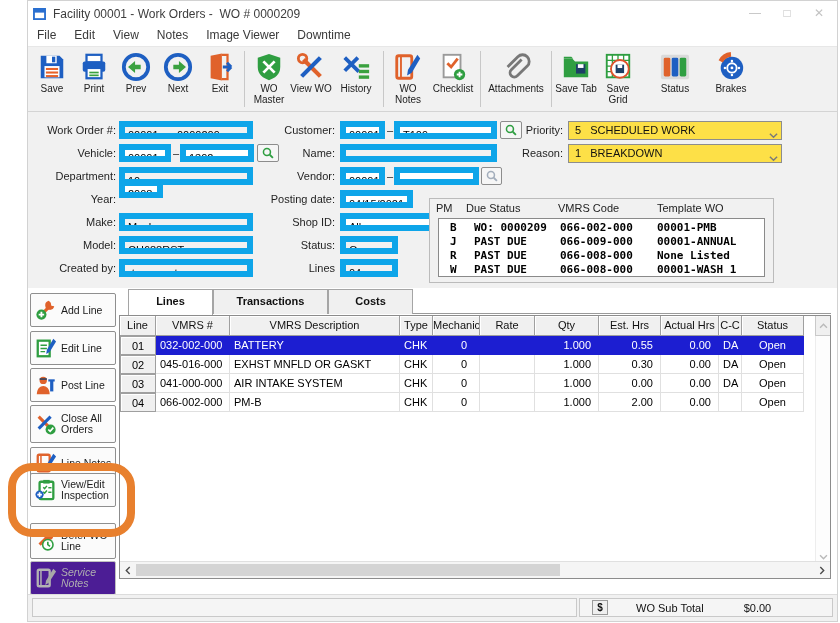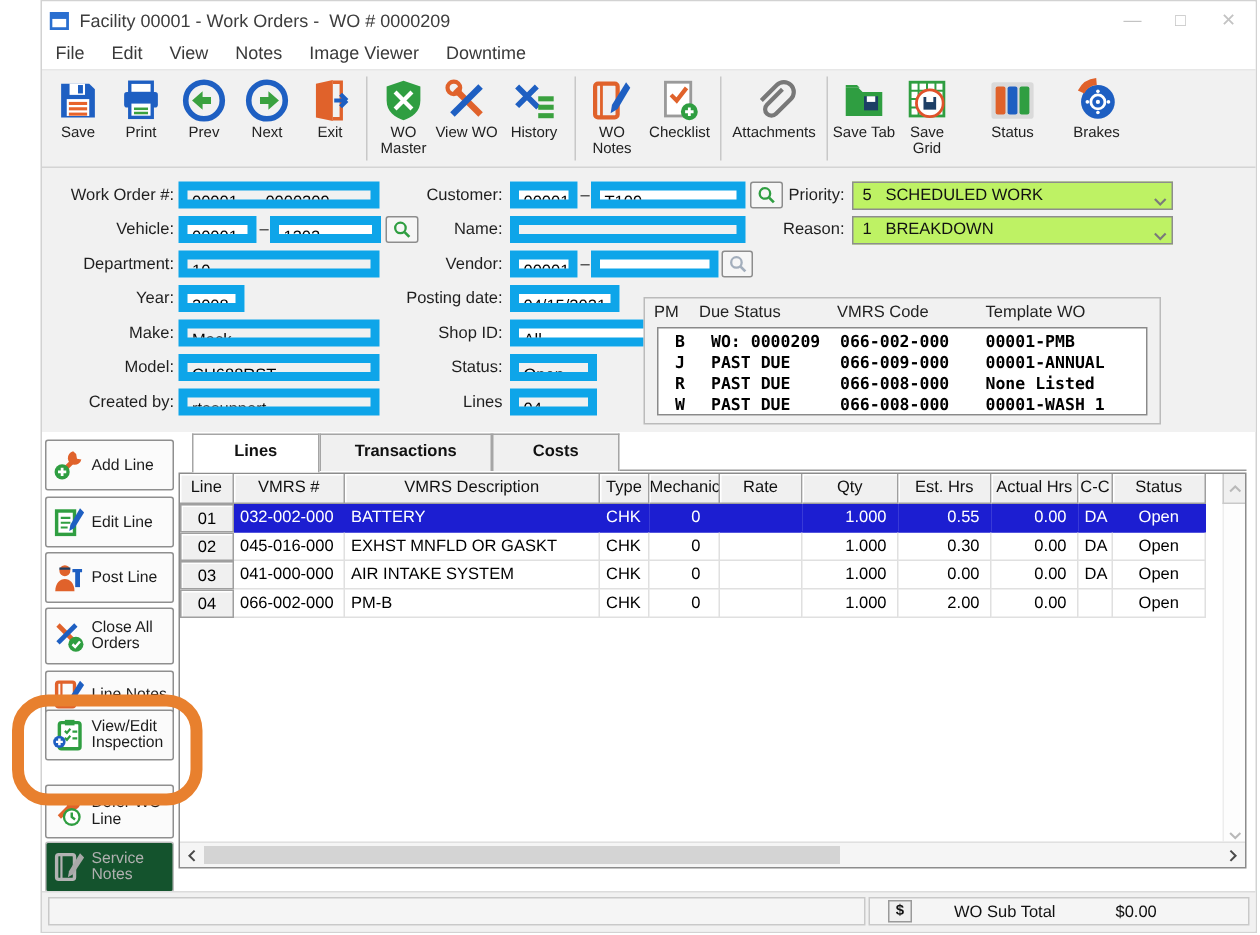--- a/index.html
+++ b/index.html
@@ -27,21 +27,21 @@
   .tb-label { font-size:10px; line-height:11px; text-align:center; color:#222; margin-top:1px; }
   .tb-sep { flex:none; width:1px; height:56px; background:#c8c8c8; margin:0 3px; }
 
   
   .formpanel { position:absolute; left:0; top:111px; right:0; height:176px; background:#f1f1f1; }
   .flabel { position:absolute; height:18px; line-height:18px; font-size:11px; color:#1f1f1f; text-align:right; }
   .fbox { position:absolute; height:18px; line-height:16px; font-size:11px; color:#000; background:#fff; border:6px solid #0ea5e9; padding:0 3px; white-space:pre; overflow:hidden; }
   .fbox.ro { background:#f1f1f1; }
   .fdash { position:absolute; height:18px; line-height:18px; font-size:11px; color:#222; }
   .searchbtn { position:absolute; height:18px; border:1px solid #8d8d8d; border-radius:2px; background:#f6f6f6; display:flex; align-items:center; justify-content:center; }
-  .dropdown { position:absolute; height:19px; background:#bef264; border:1px solid #8d8d8d; font-size:11px; line-height:17px; padding:0 16px 0 6px; white-space:pre; color:#111; }
+  .dropdown { position:absolute; height:19px; background:#fde047; border:1px solid #8d8d8d; font-size:11px; line-height:17px; padding:0 16px 0 6px; white-space:pre; color:#111; }
   .dd-arrow { position:absolute; right:3px; top:5px; }
 
   .pm-panel { position:absolute; left:401px; top:86px; width:345px; height:85px; border:1px solid #bbb; background:#f1f1f1; }
   .pm-head { display:flex; padding:3px 0 0 6px; font-size:11px; color:#222; }
   .pm-h0 { width:30px; } .pm-h1 { width:92px; } .pm-h2 { width:99px; }
   .pm-list { position:absolute; left:8px; right:8px; top:19px; bottom:5px; border:1px solid #8a8a8a; background:#fff; padding:2px 0 0 11px; font-family:"DejaVu Sans Mono",monospace; font-weight:bold; font-size:11px; color:#000; }
   .pm-row { display:flex; height:14px; line-height:14px; white-space:pre; }
   .pm-c0 { width:24px; } .pm-c1 { width:86px; } .pm-c2 { width:97px; }
 
   
@@ -67,21 +67,21 @@
   .vtrack { position:absolute; top:20px; right:0; width:15px; bottom:17px; background:#fdfdfd; border-left:1px solid #ededed; }
   .vbottom { position:absolute; bottom:1px; left:0; right:0; display:flex; justify-content:center; }
   .hscroll { position:absolute; left:0; right:0; bottom:0; height:17px; background:#f5f5f5; border-top:1px solid #e0e0e0; }
   .harrow { position:absolute; top:0; width:14px; height:16px; display:flex; align-items:center; justify-content:center; }
   .harrow.left { left:1px; } .harrow.right { right:1px; }
   .hthumb { position:absolute; left:16px; top:2px; height:12px; width:424px; background:#d4d4d4; }
 
   
   .sbtn { position:absolute; left:2px; width:86px; background:#fbfbfb; border:1px solid #8f8f8f; border-radius:2px; display:flex; align-items:center; padding-left:4px; gap:4px; }
   .sbtn .slabel { font-size:10.5px; line-height:11px; color:#1c1c1c; }
-  .sbtn.disabled { border-color:#c0c0c0; background:#14532d; }
+  .sbtn.disabled { border-color:#c0c0c0; background:#4c1d95;font-style:italic; }
   .sbtn.disabled .slabel { color:#b0b0b0; }
   .sicon { flex:none; display:flex; }
 
   
   .statusbar { position:absolute; left:0; right:0; top:593px; height:27px; background:#f1f1f1; border-top:1px solid #dcdcdc; }
   .spanel { position:absolute; top:3px; height:19px; background:#f5f5f5; border:1px solid #c9c9c9; }
   .spanel.leftp { left:4px; width:545px; }
   .spanel.rightp { left:551px; right:4px; display:flex; align-items:center; }
   .dollarbtn { margin-left:12px; width:16px; height:15px; border:1px solid #9a9a9a; background:#efefef; font-size:10px; font-weight:bold; text-align:center; line-height:14px; color:#111; }
   .sb-label { margin-left:28px; font-size:11px; color:#111; }
@@ -299,21 +299,21 @@
     <span class="fbox" style="left:152px;top:32px;width:74px">1302</span>
     <span class="searchbtn" style="left:229px;top:32px;width:22px">
           <svg width="14" height="14" viewBox="0 0 20 20">
             <circle cx="8.5" cy="8.5" r="5" fill="none" stroke="#2f9e41" stroke-width="2.2"></circle>
             <path d="M12.5 12.5L17 17" stroke="#2f9e41" stroke-width="2.6"></path>
           </svg>
         </span>
     <span class="flabel" style="left:4px;width:84px;top:55px">Department:</span>
     <span class="fbox ro" style="left:91px;top:55px;width:134px">10</span>
     <span class="flabel" style="left:4px;width:84px;top:78px">Year:</span>
-    <span class="fbox" style="left:91px;top:78px;width:44px">2008</span>
+    <span class="fbox" style="left:91px;top:68px;width:44px">2008</span>
     <span class="flabel" style="left:4px;width:84px;top:101px">Make:</span>
     <span class="fbox ro" style="left:91px;top:101px;width:134px">Mack</span>
     <span class="flabel" style="left:4px;width:84px;top:124px">Model:</span>
     <span class="fbox ro" style="left:91px;top:124px;width:134px">CH688RST</span>
     <span class="flabel" style="left:4px;width:84px;top:147px">Created by:</span>
     <span class="fbox ro" style="left:91px;top:147px;width:134px">rtasupport</span>
 
     <span class="flabel" style="left:212px;width:95px;top:9px">Customer:</span>
     <span class="fbox" style="left:312px;top:9px;width:45px">00001</span>
     <span class="fdash" style="left:359px;top:9px">–</span>

